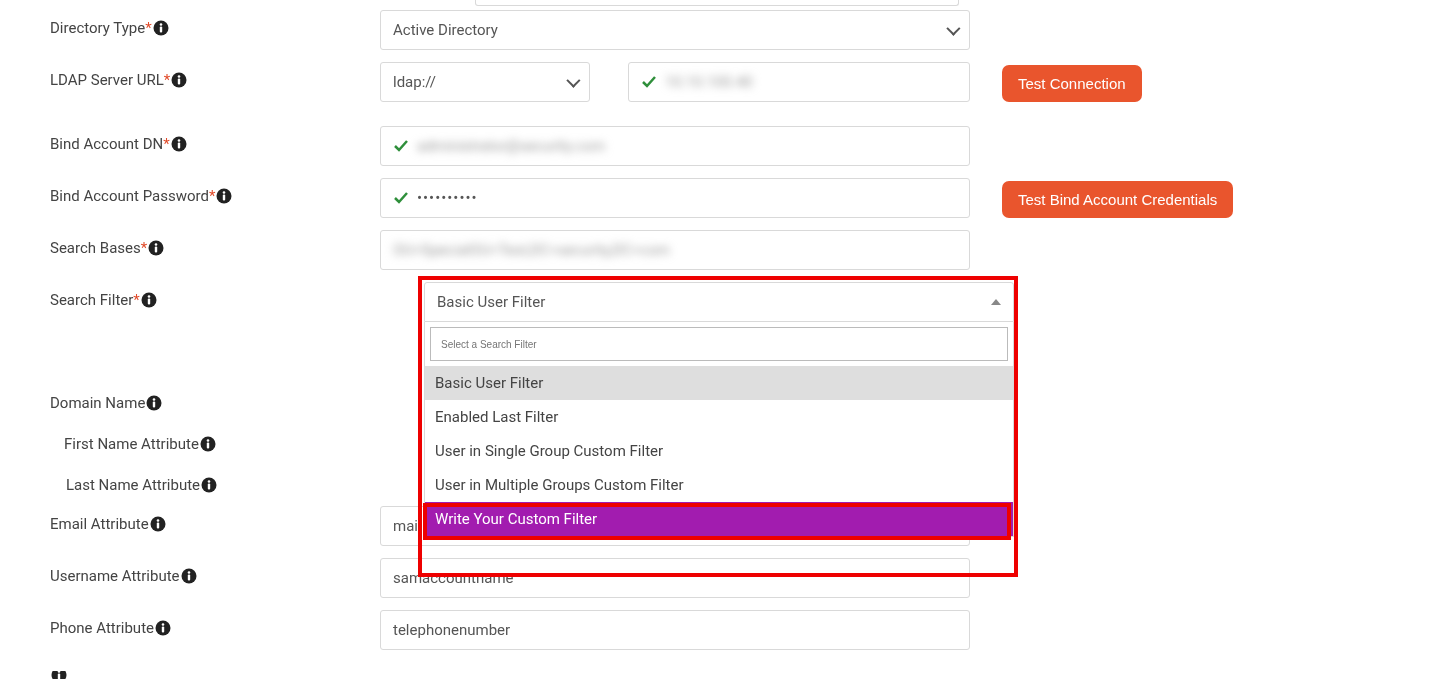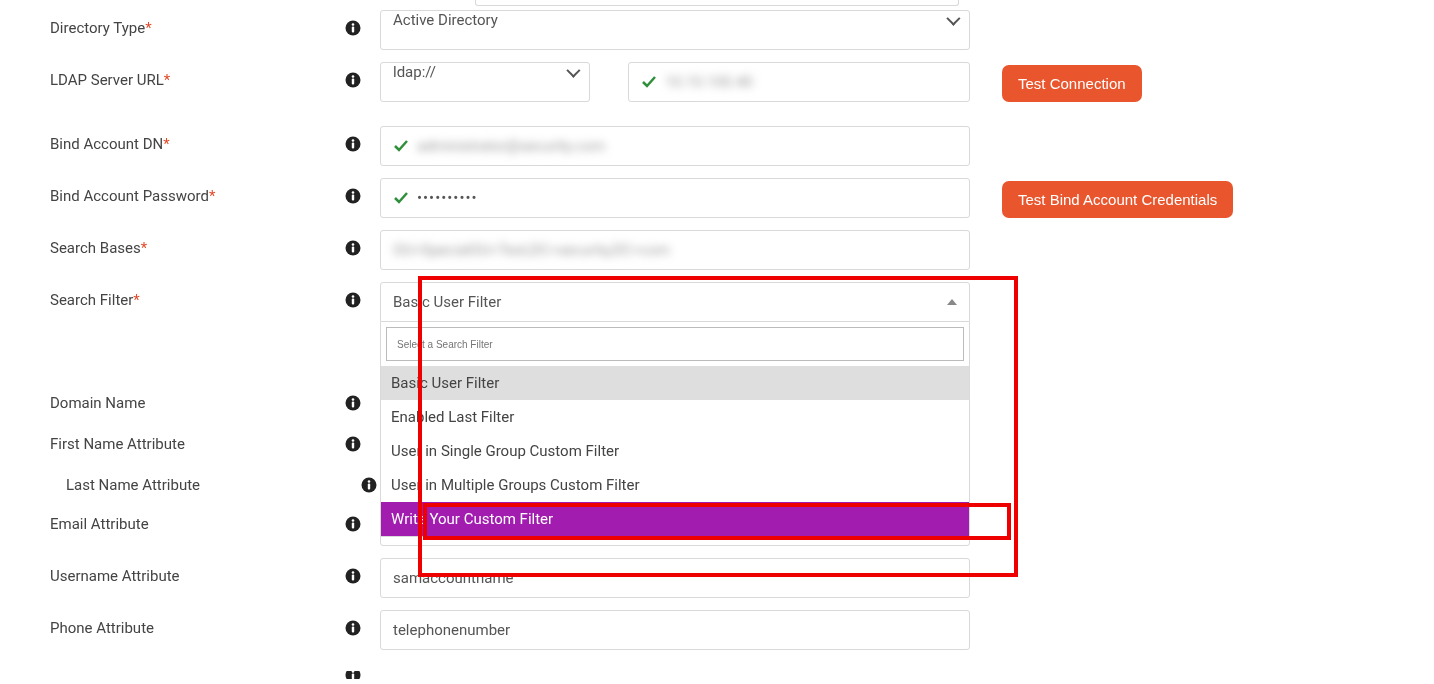--- a/index.html
+++ b/index.html
@@ -18,21 +18,20 @@
     }
     .form-row {
       display: flex;
       align-items: flex-start;
       margin-bottom: 12px;
     }
     .label-col {
       width: 330px;
       display: flex;
       align-items: center;
-      justify-content: space-between;
       padding-right: 18px;
       padding-top: 9px;
     }
     .field-label {
       color: #444;
       font-size: 15px;
     }
     .required { color: #e14b2a; }
     .info-icon-wrap {
       width: 18px;
@@ -67,21 +66,21 @@
       border-radius: 3px;
       background: #fff;
       padding: 0 12px;
       font-size: 15px;
       color: #555;
       width: 100%;
     }
     .text-input { display: flex; align-items: center; }
     .select-input {
       display: flex;
-      align-items: flex-start;
+      align-items: center;
       justify-content: space-between;
       cursor: pointer;
     }
     .check-prefix {
       margin-right: 8px;
       display: inline-flex;
     }
     .blurred-text {
       filter: blur(4px);
       user-select: none;
@@ -280,21 +279,21 @@
           </svg>
       </span>
     </div>
     <div class="input-col">
       <div class="text-input">
         <span class="blurred-text">OU=SpecialOU=Test,DC=security,DC=com</span>
       </div>
     </div>
   </div>
 
-  <div class="form-row" style="margin-bottom:0;">
+  <div class="form-row" style="margin-bottom:0;gap:44px;">
     <div class="label-col">
       <span class="field-label"><span>Search Filter</span><span class="required">*</span></span>
       <span class="info-icon-wrap">
         <svg class="info-svg" viewBox="0 0 16 16">
             <circle cx="8" cy="8" r="7.5" fill="#222"></circle>
             <circle cx="8" cy="4.5" r="1.3" fill="#fff"></circle>
             <rect x="6.8" y="6.5" width="2.4" height="6" rx="1" fill="#fff"></rect>
           </svg>
       </span>
     </div>
@@ -324,21 +323,21 @@
       <span class="info-icon-wrap">
         <svg class="info-svg" viewBox="0 0 16 16">
             <circle cx="8" cy="8" r="7.5" fill="#222"></circle>
             <circle cx="8" cy="4.5" r="1.3" fill="#fff"></circle>
             <rect x="6.8" y="6.5" width="2.4" height="6" rx="1" fill="#fff"></rect>
           </svg>
       </span>
     </div>
   </div>
 
-  <div class="form-row" style="margin-top:14px;">
+  <div class="form-row" style="margin-top:14px;margin-left:14px;">
     <div class="label-col">
       <span class="field-label">First Name Attribute</span>
       <span class="info-icon-wrap">
         <svg class="info-svg" viewBox="0 0 16 16">
             <circle cx="8" cy="8" r="7.5" fill="#222"></circle>
             <circle cx="8" cy="4.5" r="1.3" fill="#fff"></circle>
             <rect x="6.8" y="6.5" width="2.4" height="6" rx="1" fill="#fff"></rect>
           </svg>
       </span>
     </div>

